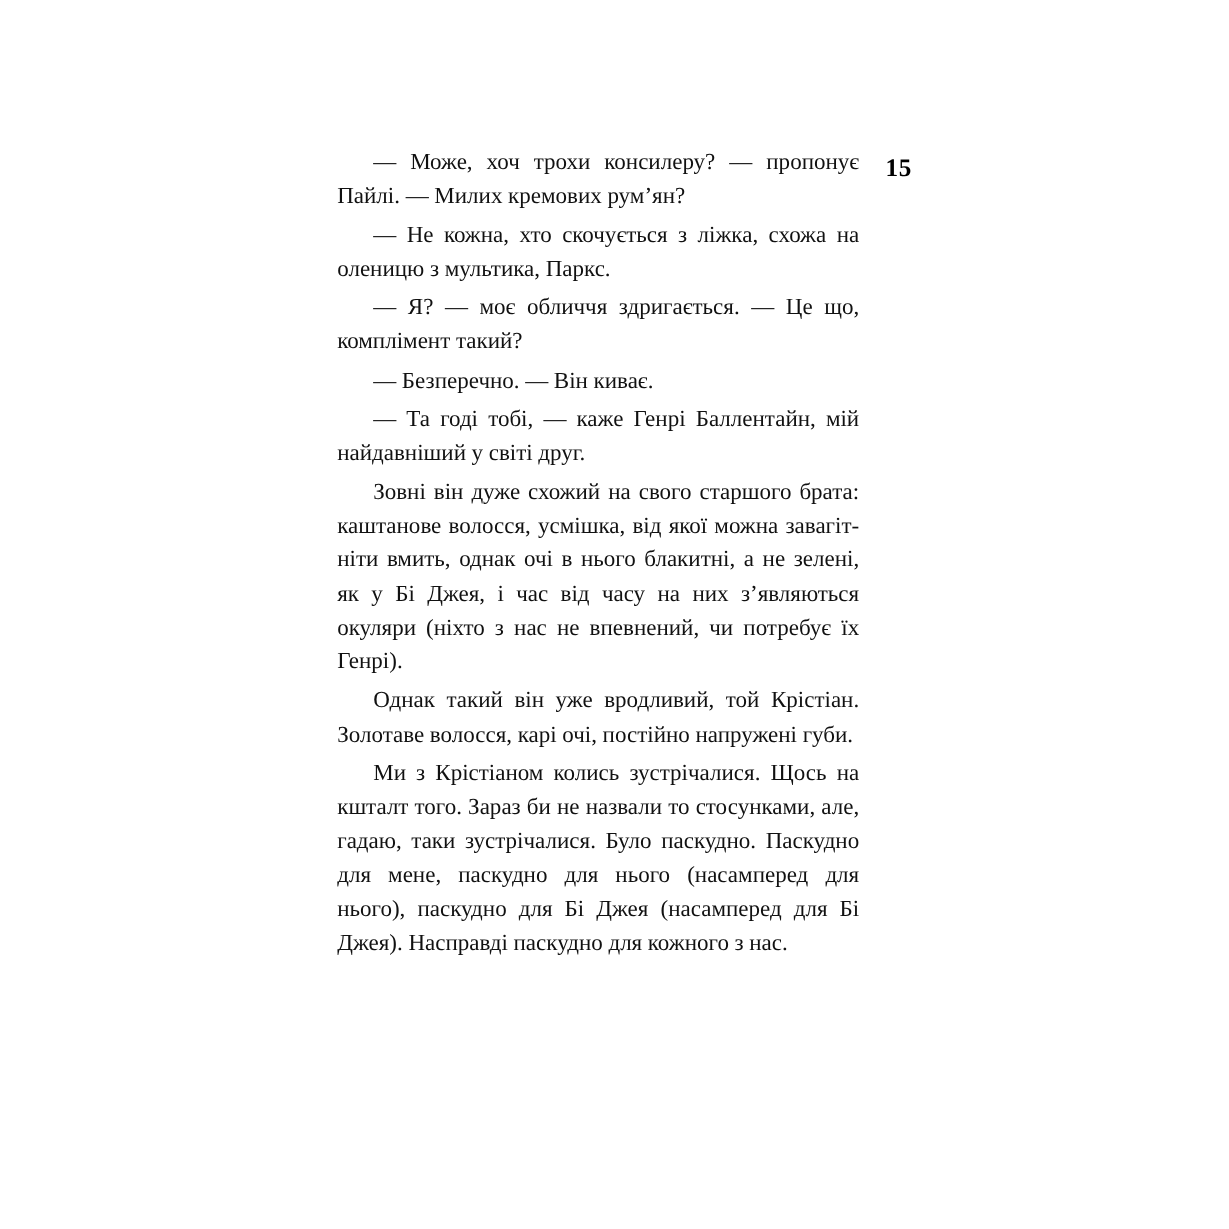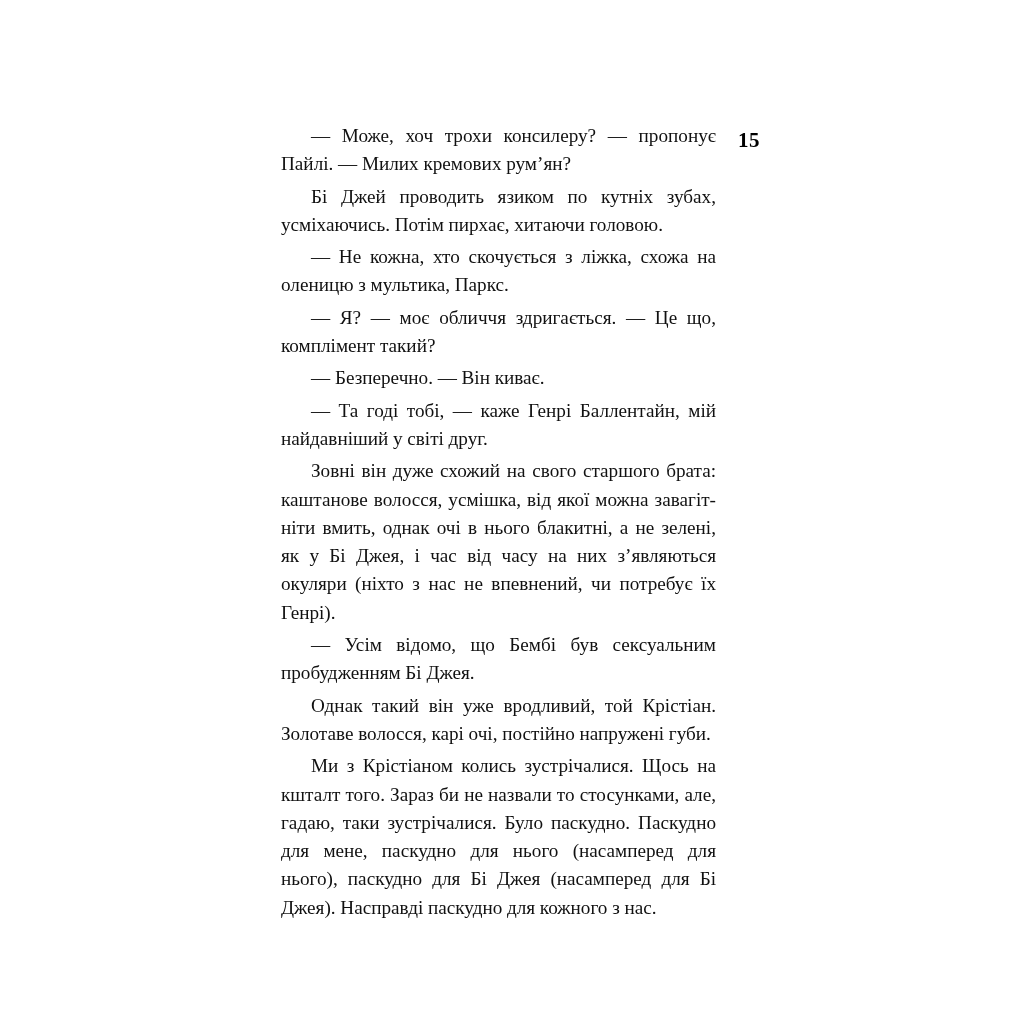--- a/index.html
+++ b/index.html
@@ -52,24 +52,22 @@
 </style>
 </head>
 <body>
 
 <div class="page">
 
   <div class="page-number">15</div>
 
   <div class="text-column">
     <p class="body-par">— Може, хоч трохи консилеру? — пропонує Пай­лі. — Милих кремових рум’ян?</p>
-    <p class="body-par">Бі Джей проводить язиком по кутніх зубах, усміха­ючись. Потім пирхає, хитаючи головою.</p>
     <p class="body-par">— Не кожна, хто скочується з ліжка, схожа на оле­ницю з мультика, Паркс.</p>
     <p class="body-par">— Я? — моє обличчя здригається. — Це що, компл­імент такий?</p>
     <p class="body-par">— Безперечно. — Він киває.</p>
     <p class="body-par">— Та годі тобі, — каже Генрі Баллентайн, мій най­давніший у світі друг.</p>
     <p class="body-par">Зовні він дуже схожий на свого старшого брата: каштанове волосся, усмішка, від якої можна завагіт­ніти вмить, однак очі в нього блакитні, а не зелені, як у Бі Джея, і час від часу на них з’являються окуляри (ніхто з нас не впевнений, чи потребує їх Генрі).</p>
-    <p class="body-par">— Усім відомо, що Бембі був сексуальним пробу­дженням Бі Джея.</p>
     <p class="body-par">Однак такий він уже вродливий, той Крістіан. Зо­лотаве волосся, карі очі, постійно напружені губи.</p>
     <p class="body-par">Ми з Крістіаном колись зустрічалися. Щось на кшталт того. Зараз би не назвали то стосунками, але, гадаю, таки зустрічалися. Було паскудно. Паскудно для мене, паскудно для нього (насамперед для нього), паскудно для Бі Джея (насамперед для Бі Джея). Насправді паскудно для кожного з нас.</p>
   </div>
 
 </div>
 
 </body></html>

